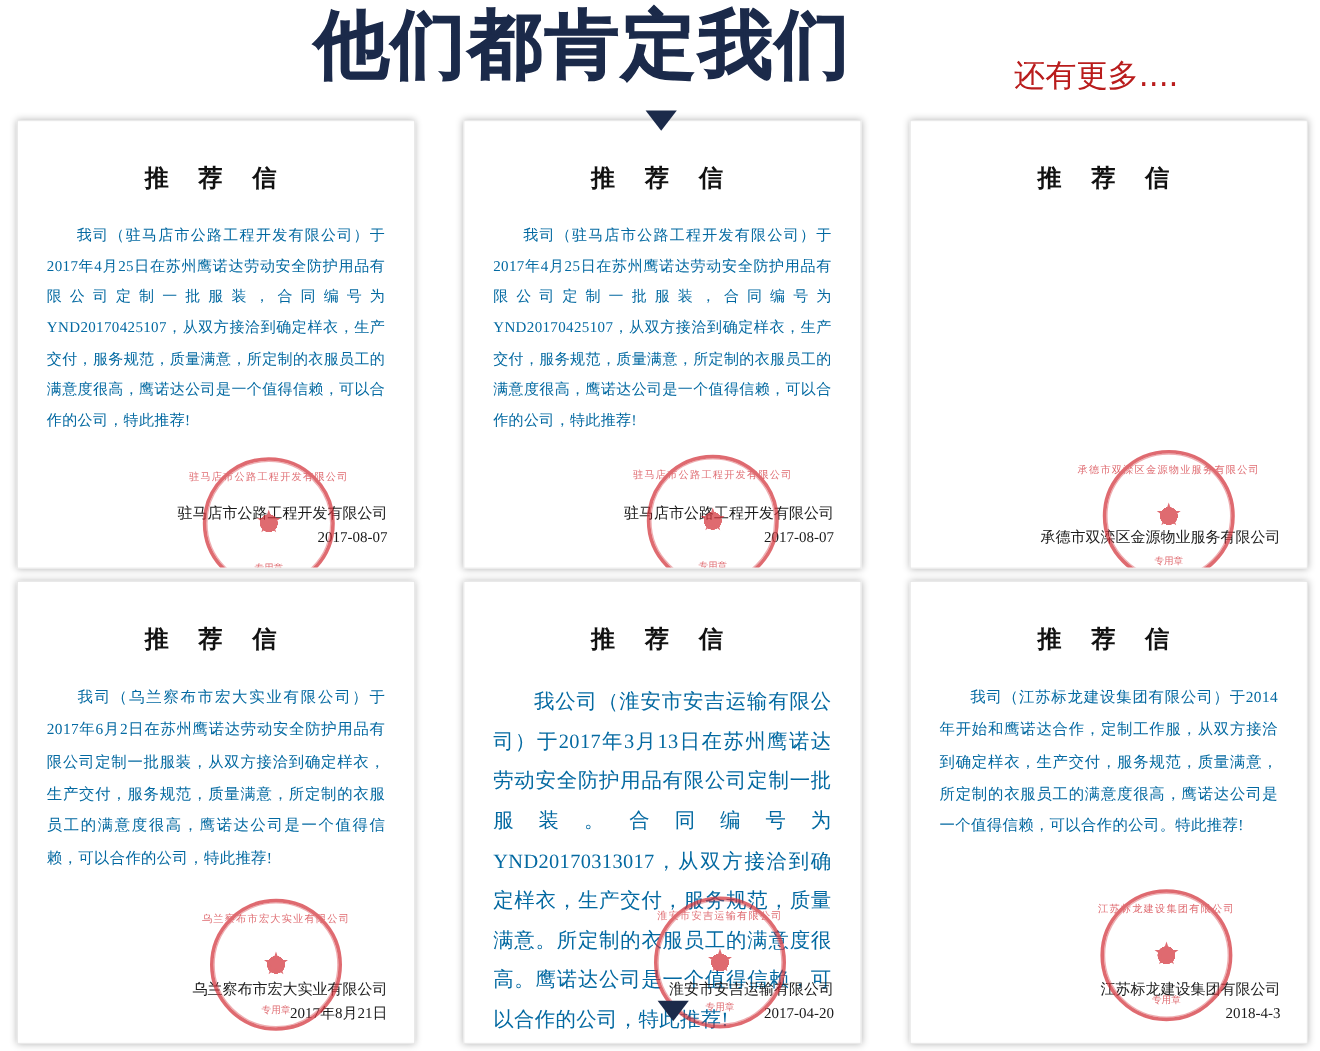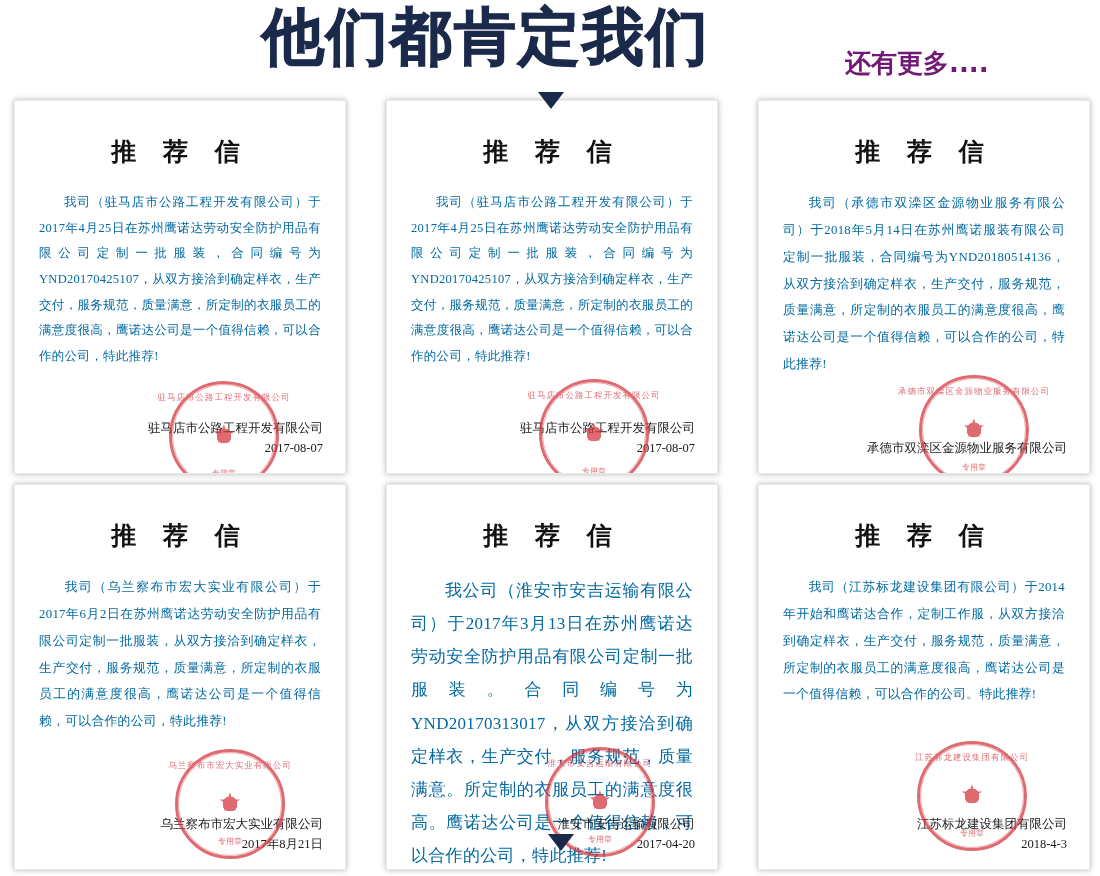--- a/index.html
+++ b/index.html
@@ -34,23 +34,23 @@
     color: #1b2a4a;
     -webkit-text-stroke: 1px #1b2a4a;
     line-height: 1;
     white-space: nowrap;
   }
   .header-sub {
     position: absolute;
     left: 845px;
     top: 46px;
     font-family: "DejaVu Sans", sans-serif;
-    font-weight: 700;
+    font-weight: 400;
     font-size: 26px;
-    color: #701a75;
+    color: #b91c1c;
     white-space: nowrap;
   }
 
   
   .grid {
     position: absolute;
     top: 92px;
     left: 0;
     width: 1100px;
     height: 784px;
@@ -63,21 +63,21 @@
     overflow: hidden;
   }
   .card.row1 { top: 8px; height: 372px; }
   .card.row2 { top: 392px; height: 384px; }
   .card.col1 { left: 14px; width: 330px; }
   .card.col2 { left: 386px; width: 330px; }
   .card.col3 { left: 758px; width: 330px; }
 
   .cert-title {
     text-align: center;
-    font-size: 25px;
+    font-size: 20px;
     font-weight: 700;
     letter-spacing: 9px;
     color: #111;
     margin-top: 34px;
     font-family: "DejaVu Serif", serif;
   }
   .cert-body {
     margin: 22px 24px 0 24px;
     font-size: 12.5px;
     line-height: 2.05;
@@ -226,21 +226,20 @@
     <div class="seal s2">
       <div class="seal-text"></div>
       <div class="seal-arc">驻马店市公路工程开发有限公司</div>
       <div class="star">★</div>
       <div class="seal-bottom">专用章</div>
     </div>
   </div>
 
   <div class="card row1 col3">
     <div class="cert-title">推 荐 信</div>
-    <div class="cert-body wide">我司（承德市双滦区金源物业服务有限公司）于2018年5月14日在苏州鹰诺服装有限公司定制一批服装，合同编号为YND20180514136，从双方接洽到确定样衣，生产交付，服务规范，质量满意，所定制的衣服员工的满意度很高，鹰诺达公司是一个值得信赖，可以合作的公司，特此推荐!</div>
     <div class="sign-block">
       <div class="company">承德市双滦区金源物业服务有限公司</div>
     </div>
     <div class="seal s3">
       <div class="seal-text"></div>
       <div class="seal-arc">承德市双滦区金源物业服务有限公司</div>
       <div class="star">★</div>
       <div class="seal-bottom">专用章</div>
     </div>
   </div>

